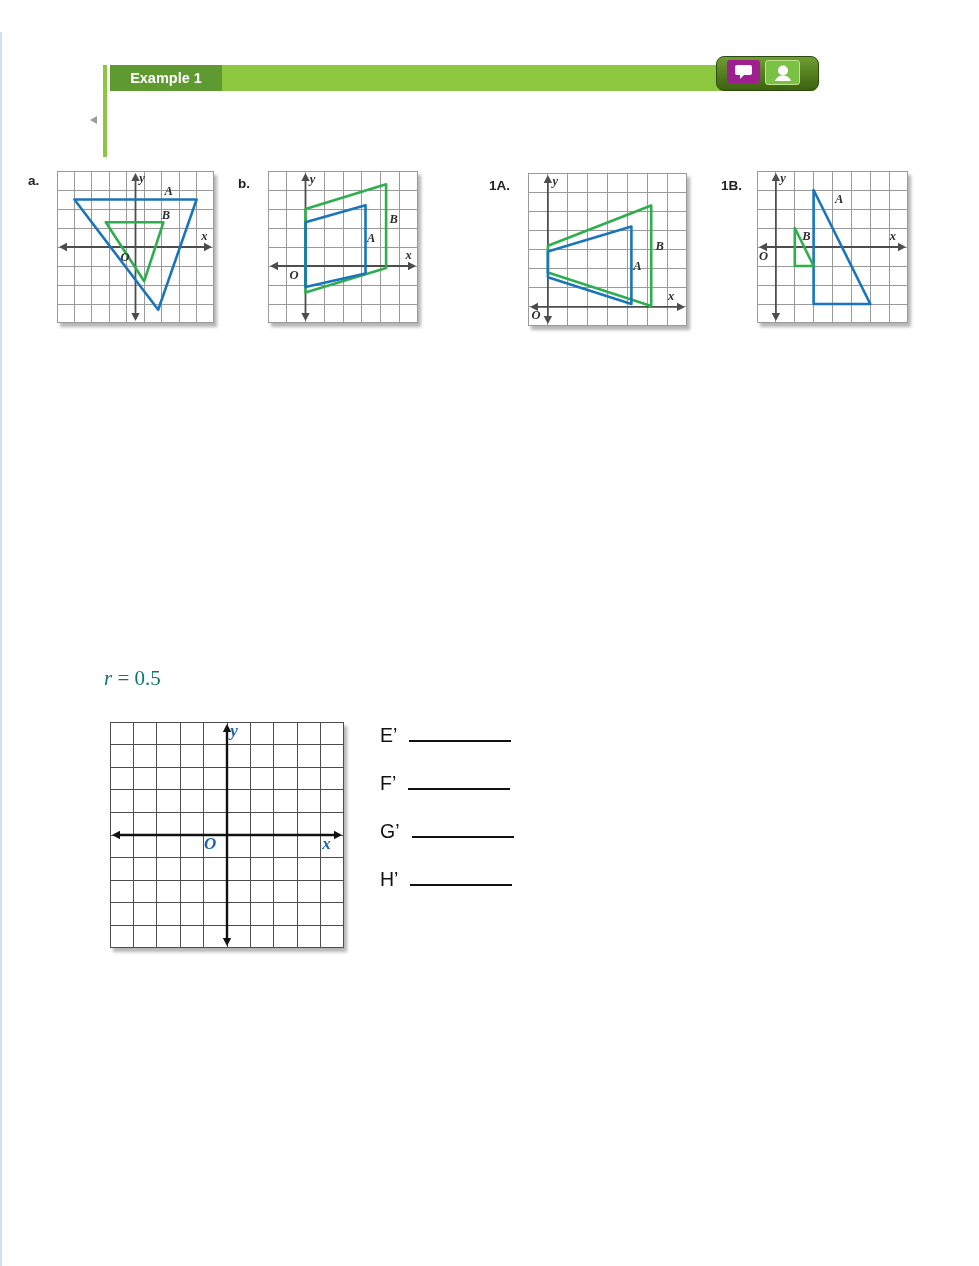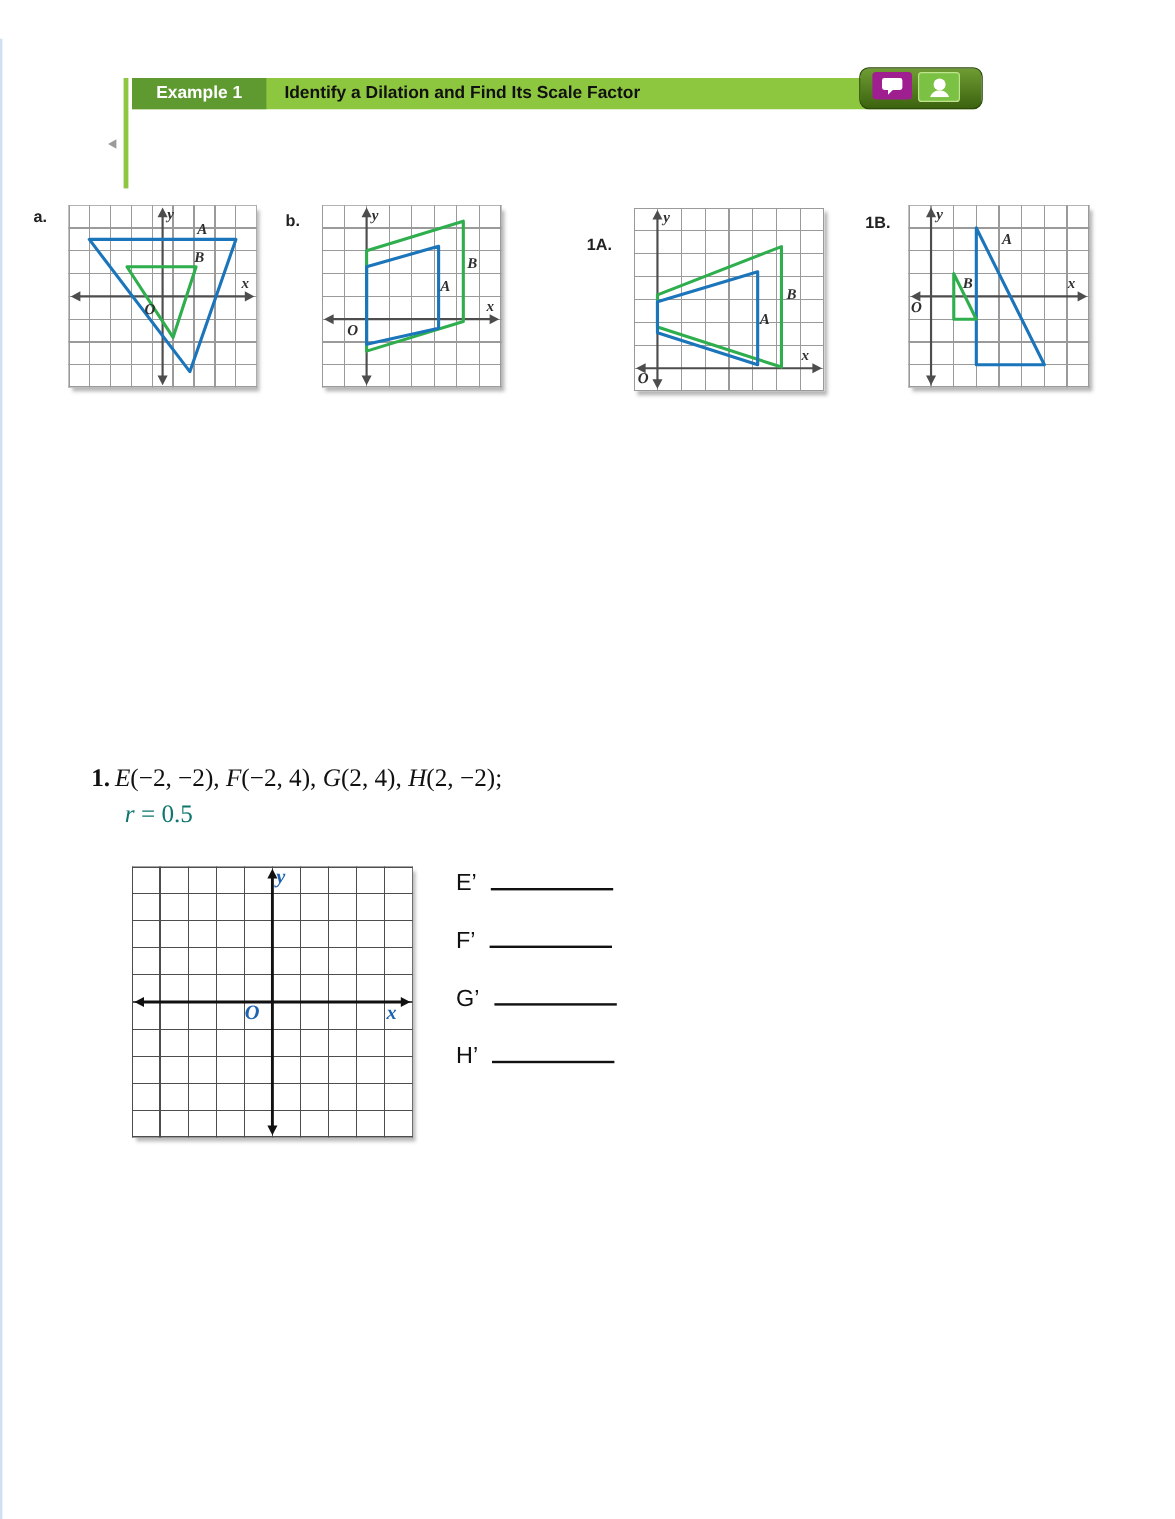--- a/index.html
+++ b/index.html
@@ -52,42 +52,41 @@
 </head>
 <body>
 
 <div id="page">
   <div class="edge-line"></div>
 
   <div class="example-bar">
     <div class="example-box">
       <span>Example 1</span>
     </div>
-    <div class="example-title">Identify a Dilation and Find Its Scale Factor</div>
   </div>
   <div class="icons-tab">
     <div class="icon-chip chip-magenta">
       <svg width="20" height="16" viewBox="0 0 20 16">
         <path d="M3 1h13a2 2 0 0 1 2 2v6a2 2 0 0 1-2 2h-6l-4 4v-4H3a2 2 0 0 1-2-2V3a2 2 0 0 1 2-2z" fill="#ffffff"></path>
       </svg>
     </div>
     <div class="icon-chip chip-green">
       <svg width="20" height="16" viewBox="0 0 20 16">
         <circle cx="10" cy="5.5" r="5" fill="#ffffff"></circle>
         <path d="M2 16c1.5-4 4.5-5.5 8-5.5s6.5 1.5 8 5.5z" fill="#ffffff"></path>
       </svg>
     </div>
   </div>
   <div class="green-rule"></div>
   <div class="mini-arrow"></div>
 
 
   <div class="fig-label" style="left:28px;top:141px;">a.</div>
   <div class="fig-label" style="left:238px;top:144px;">b.</div>
-  <div class="fig-label" style="left:489px;top:164px;">1A.</div>
+  <div class="fig-label" style="left:489px;top:146px;">1A.</div>
   <div class="fig-label" style="left:721px;top:146px;">1B.</div>
 
   <div class="fig" style="left:57px;top:139px;">
     <svg width="157" height="152">
         <line x1="0.5" y1="0" x2="0.5" y2="152" stroke="#9a9a9a" stroke-width="1" shape-rendering="crispEdges"></line>
         <line x1="17.444444444444443" y1="0" x2="17.444444444444443" y2="152" stroke="#9a9a9a" stroke-width="1" shape-rendering="crispEdges"></line>
         <line x1="34.888888888888886" y1="0" x2="34.888888888888886" y2="152" stroke="#9a9a9a" stroke-width="1" shape-rendering="crispEdges"></line>
         <line x1="52.33333333333333" y1="0" x2="52.33333333333333" y2="152" stroke="#9a9a9a" stroke-width="1" shape-rendering="crispEdges"></line>
         <line x1="69.77777777777777" y1="0" x2="69.77777777777777" y2="152" stroke="#9a9a9a" stroke-width="1" shape-rendering="crispEdges"></line>
         <line x1="87.22222222222221" y1="0" x2="87.22222222222221" y2="152" stroke="#9a9a9a" stroke-width="1" shape-rendering="crispEdges"></line>
@@ -218,23 +217,20 @@
         <polygon points="56.6,19.0 56.6,133.0 113.3,133.0" fill="none" stroke="#1b75bb" stroke-width="2.6" stroke-linejoin="round"></polygon>
         <polygon points="37.8,57.0 37.8,95.0 56.6,95.0" fill="none" stroke="#2fae4d" stroke-width="2.6" stroke-linejoin="round"></polygon>
         <text x="82.1" y="32.3" fill="#2e2e2e" font-size="12.5" text-anchor="middle">A</text>
         <text x="49.5" y="69.3" fill="#2e2e2e" font-size="12.5" text-anchor="middle">B</text>
         <text x="26.0" y="11.4" fill="#2e2e2e" font-size="12.5" text-anchor="middle">y</text>
         <text x="135.9" y="68.8" fill="#2e2e2e" font-size="12.5" text-anchor="middle">x</text>
         <text x="6.6" y="89.3" fill="#2e2e2e" font-size="12.5" text-anchor="middle">O</text>
       </svg>
   </div>
 
-  <div class="problem">
-    <span class="pnum">1.</span><span><i>E</i><span>(−2, −2), </span><i>F</i><span>(−2, 4), </span><i>G</i><span>(2, 4), </span><i>H</i><span>(2, −2);</span></span>
-  </div>
   <div class="problem-line2"><i>r</i><span> = 0.5</span></div>
 
   <div class="fig" style="left:110px;top:690px;">
     <svg width="234" height="226">
         <line x1="0.5" y1="0" x2="0.5" y2="226" stroke="#4d4d4d" stroke-width="1" shape-rendering="crispEdges"></line>
         <line x1="23.4" y1="0" x2="23.4" y2="226" stroke="#4d4d4d" stroke-width="1" shape-rendering="crispEdges"></line>
         <line x1="46.8" y1="0" x2="46.8" y2="226" stroke="#4d4d4d" stroke-width="1" shape-rendering="crispEdges"></line>
         <line x1="70.19999999999999" y1="0" x2="70.19999999999999" y2="226" stroke="#4d4d4d" stroke-width="1" shape-rendering="crispEdges"></line>
         <line x1="93.6" y1="0" x2="93.6" y2="226" stroke="#4d4d4d" stroke-width="1" shape-rendering="crispEdges"></line>
         <line x1="117" y1="0" x2="117" y2="226" stroke="#4d4d4d" stroke-width="1" shape-rendering="crispEdges"></line>

